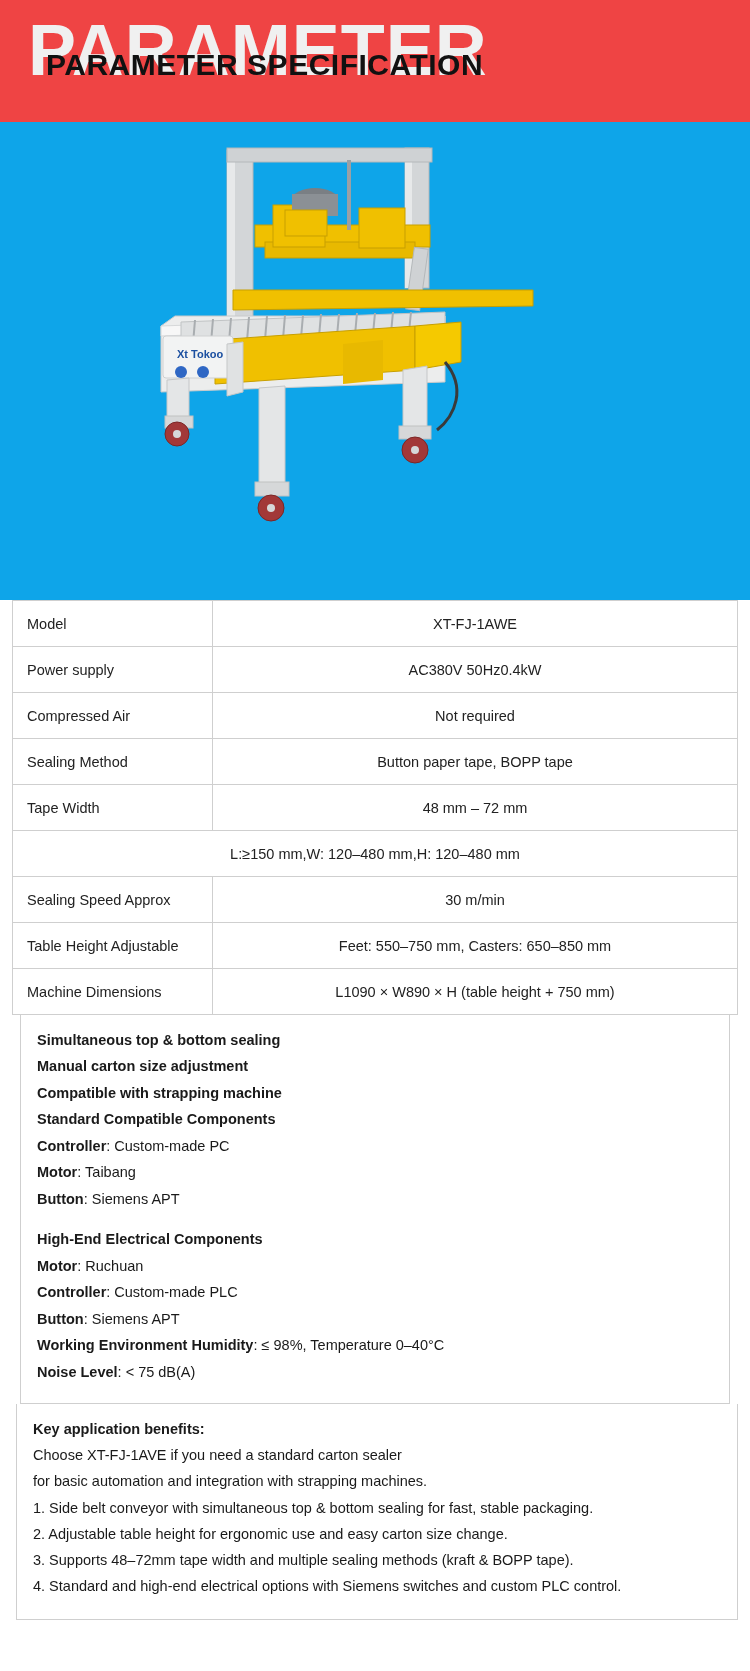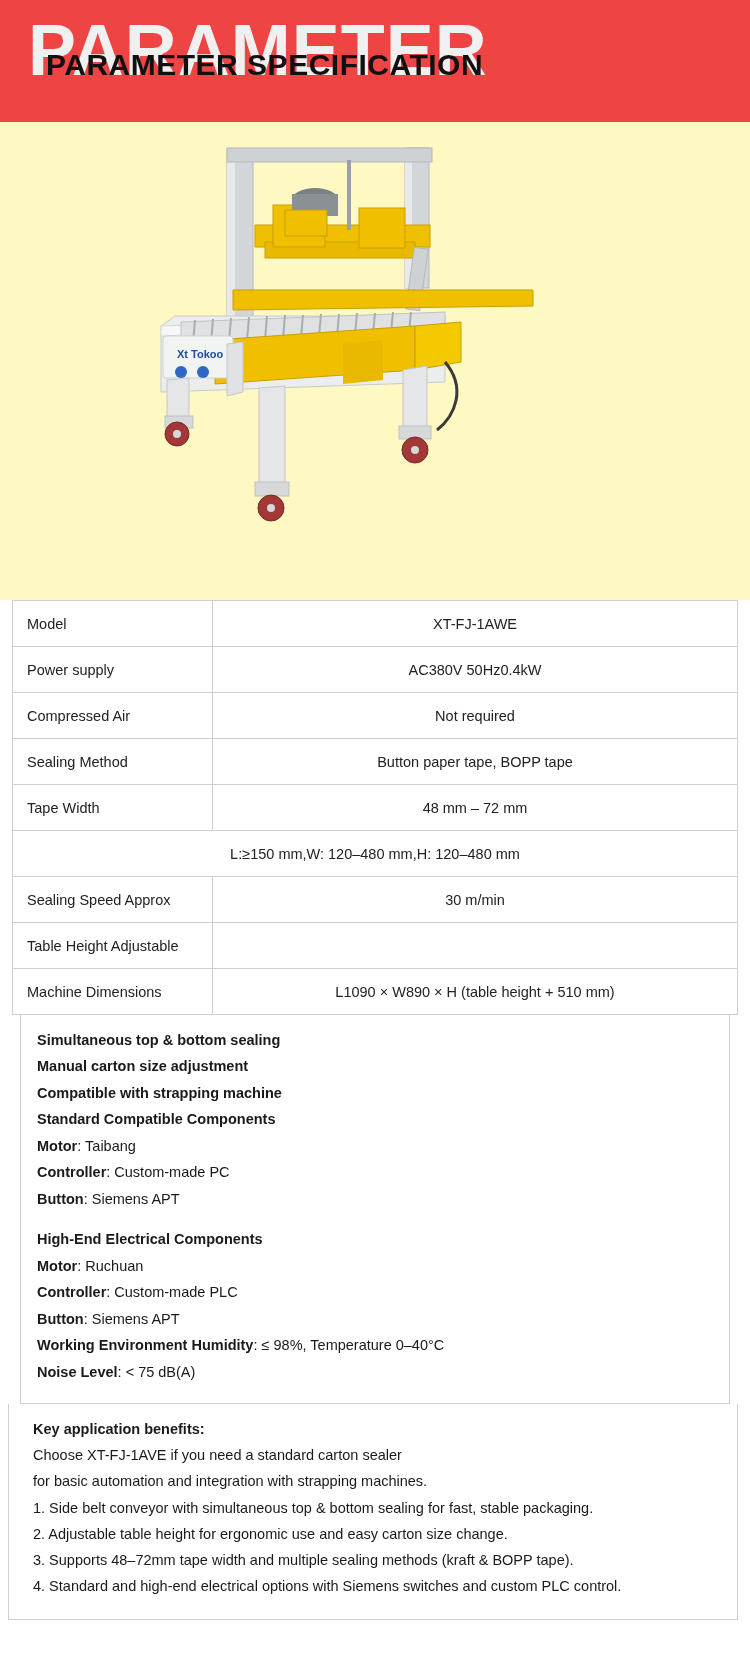--- a/index.html
+++ b/index.html
@@ -38,21 +38,21 @@
     font-weight:bold;
     color:#111111;
     letter-spacing:0.5px;
     white-space:nowrap;
   }
 
   
   .product-area{
     height:478px;
     position:relative;
-    background:#fef9c3;
+    background:#0ea5e9;
   }
   .machine{
     position:absolute;
     left:50%;
     top:8px;
     transform:translateX(-50%);
   }
 
   
   .table-wrap{
@@ -99,24 +99,24 @@
     margin:0 0 4px 0;
     font-size:14.5px;
     line-height:1.55;
     color:#1a1a1a;
   }
   .notes .b{font-weight:bold;}
   .notes .gap{height:14px;}
 
   
   .benefits{
-    margin:0 12px 14px 8px;
+    margin:0 12px 14px 16px;
     border:1px solid #cfcfcf;
     border-top:none;
-    padding:14px 16px 18px 24px;
+    padding:14px 16px 18px 16px;
     box-sizing:border-box;
   }
   .benefits p{
     margin:0 0 3px 0;
     font-size:14.5px;
     line-height:1.6;
     color:#1a1a1a;
   }
   .benefits .head{font-weight:bold;}
 </style>
@@ -229,34 +229,35 @@
     </div>
     <div class="row">
       <div class="cell-value">L:≥150 mm,W: 120–480 mm,H: 120–480 mm</div>
     </div>
     <div class="row">
       <div class="cell-label">Sealing Speed Approx</div>
       <div class="cell-value">30 m/min</div>
     </div>
     <div class="row">
       <div class="cell-label">Table Height Adjustable</div>
+      <div class="cell-value">Feet: 550–750 mm, Casters: 650–850 mm</div>
     </div>
     <div class="row">
       <div class="cell-label">Machine Dimensions</div>
-      <div class="cell-value">L1090 × W890 × H (table height + 510 mm)</div>
+      <div class="cell-value">L1090 × W890 × H (table height + 750 mm)</div>
     </div>
   </div>
 
   <div class="notes">
     <p class="b">Simultaneous top &amp; bottom sealing</p>
     <p class="b">Manual carton size adjustment</p>
     <p class="b">Compatible with strapping machine</p>
     <p class="b">Standard Compatible Components</p>
+    <p><span class="b">Controller</span><span>: Custom-made PC</span></p>
     <p><span class="b">Motor</span><span>: Taibang</span></p>
-    <p><span class="b">Controller</span><span>: Custom-made PC</span></p>
     <p><span class="b">Button</span><span>: Siemens APT</span></p>
 
     <div class="gap"></div>
 
     <p class="b">High-End Electrical Components</p>
     <p><span class="b">Motor</span><span>: Ruchuan</span></p>
     <p><span class="b">Controller</span><span>: Custom-made PLC</span></p>
     <p><span class="b">Button</span><span>: Siemens APT</span></p>
     <p><span class="b">Working Environment Humidity</span><span>: ≤ 98%, Temperature 0–40°C</span></p>
     <p><span class="b">Noise Level</span><span>: &lt; 75 dB(A)</span></p>

